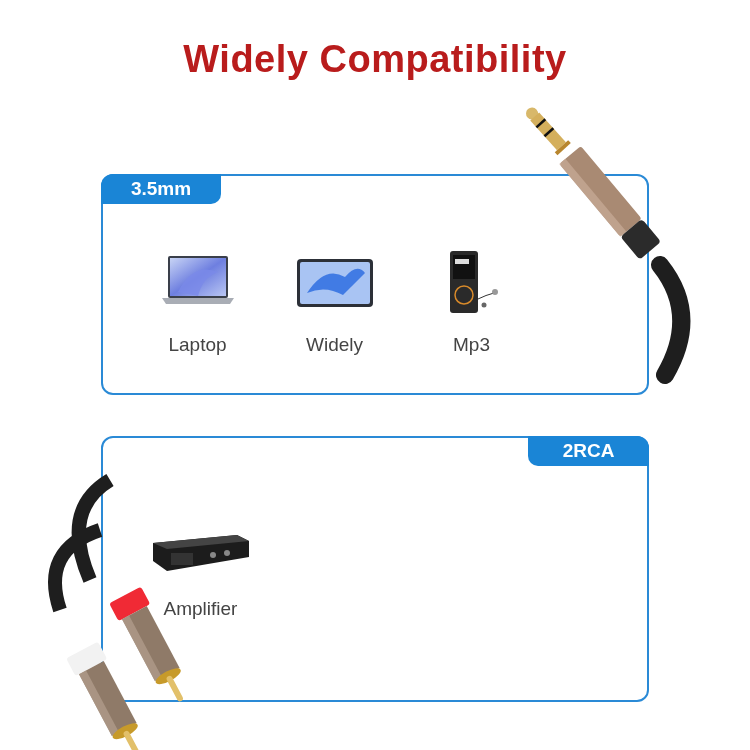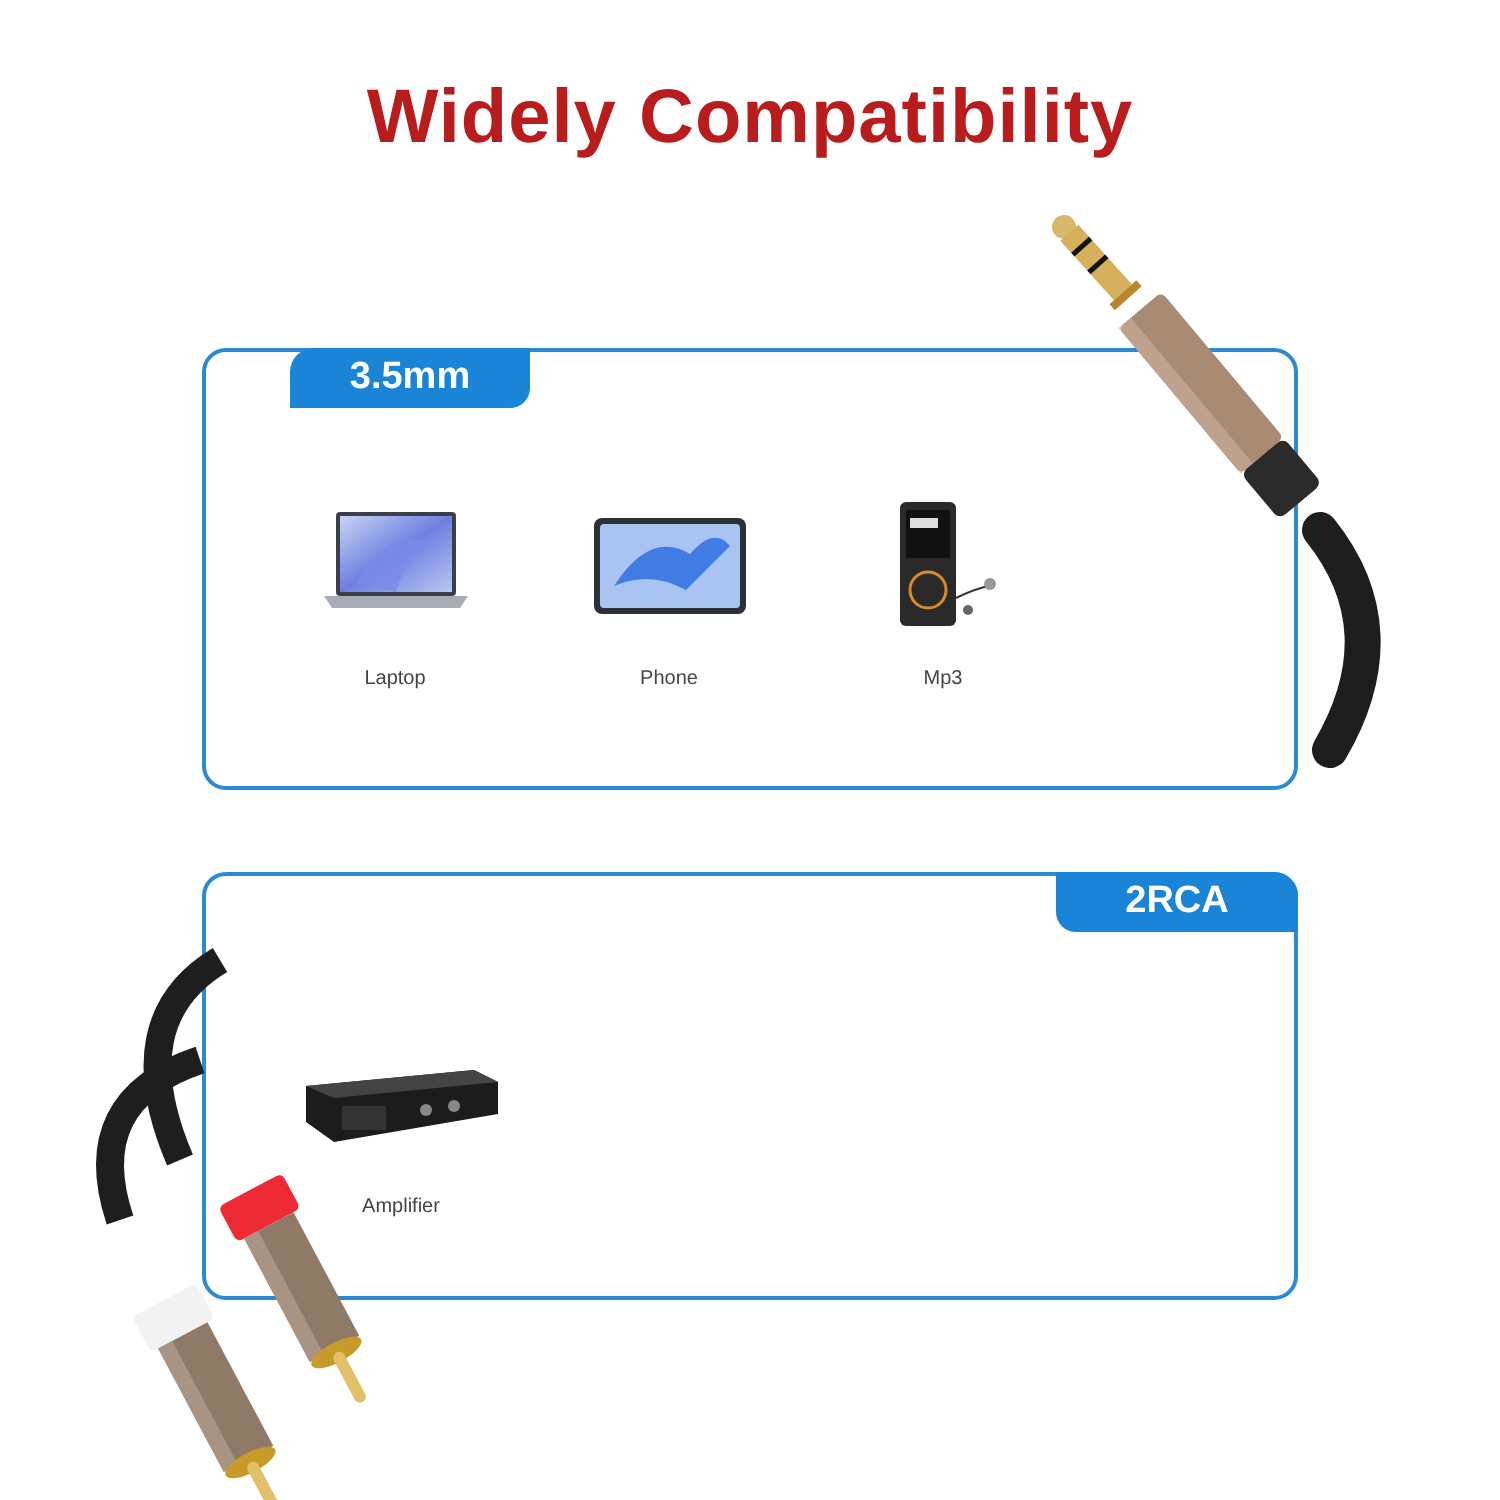--- a/index.html
+++ b/index.html
@@ -1,32 +1,32 @@
 <!DOCTYPE html>
 <html><head>
 <meta charset="utf-8">
 <style>
   html, body { margin:0; padding:0; background:#ffffff; }
   body { width:750px; height:750px; position:relative; overflow:hidden; font-family:"Liberation Sans","DejaVu Sans",sans-serif; }
   .title { position:absolute; left:0; right:0; top:38px; text-align:center; font-size:38px; font-weight:bold; color:#b91c1c; letter-spacing:0.5px; }
   .panel { position:absolute; border:2px solid #2a8ad6; border-radius:12px; background:#fff; box-sizing:border-box; }
   .panel.top { left:101px; top:174px; width:548px; height:221px; }
-  .panel.bottom { left:101px; top:436px; width:548px; height:214px; }
+  .panel.bottom { left:101px; top:436px; width:548px; height:266px; }
   .tag { position:absolute; background:#1a85d6; color:#fff; font-weight:bold; font-size:19px; height:30px; line-height:30px; text-align:center; }
-  .tag.left { left:-2px; top:-2px; width:120px; border-radius:12px 0 10px 0;margin-left:44px; }
+  .tag.left { left:-2px; top:-2px; width:120px; border-radius:12px 0 10px 0; }
   .tag.right { right:-2px; top:-2px; width:121px; border-radius:0 12px 0 10px; }
   .devices { position:absolute; left:0; right:0; display:flex; }
   .panel.top .devices { top:72px; }
   .panel.bottom .devices { top:80px; }
   .device { width:137px; display:flex; flex-direction:column; align-items:center; }
   .panel.top .device:nth-child(1){ margin-left:26px; }
   .panel.bottom .device:nth-child(1){ margin-left:34px; }
   .panel.bottom .device { width:127px; }
   .icon { height:68px; display:flex; align-items:center; justify-content:center; }
-  .label { margin-top:18px; font-size:10px; color:#444; }
+  .label { margin-top:18px; font-size:19px; color:#444; }
   .panel.bottom .label { margin-top:12px; }
   .cable { position:absolute; pointer-events:none; }
 </style>
 </head>
 <body>
 
 <div class="title">Widely Compatibility</div>
 
 <div class="panel top">
   <div class="tag left">3.5mm</div>
@@ -50,21 +50,21 @@
       <div class="label">Laptop</div>
     </div>
     <div class="device">
       <div class="icon">
         <svg width="80" height="54" viewBox="0 0 80 54">
           <rect x="2" y="4" width="76" height="48" rx="4" fill="#2c3038"></rect>
           <rect x="5" y="7" width="70" height="42" rx="2" fill="#a9c4f3"></rect>
           <path d="M12 38 Q30 10 50 22 Q62 8 70 18 Q58 30 48 40 Q30 30 12 38Z" fill="#2f6ee0" opacity="0.85"></path>
         </svg>
       </div>
-      <div class="label">Phone</div>
+      <div class="label">Widely</div>
     </div>
     <div class="device">
       <div class="icon">
         <svg width="60" height="66" viewBox="0 0 60 66">
           <rect x="8" y="2" width="28" height="62" rx="3" fill="#2a2a2a"></rect>
           <rect x="11" y="6" width="22" height="24" fill="#111"></rect>
           <rect x="13" y="10" width="14" height="5" fill="#ddd"></rect>
           <circle cx="22" cy="46" r="9" fill="none" stroke="#d88a2a" stroke-width="1.5"></circle>
           <path d="M36 50 Q44 46 52 44" stroke="#333" fill="none"></path>
           <circle cx="53" cy="43" r="3" fill="#999"></circle>

